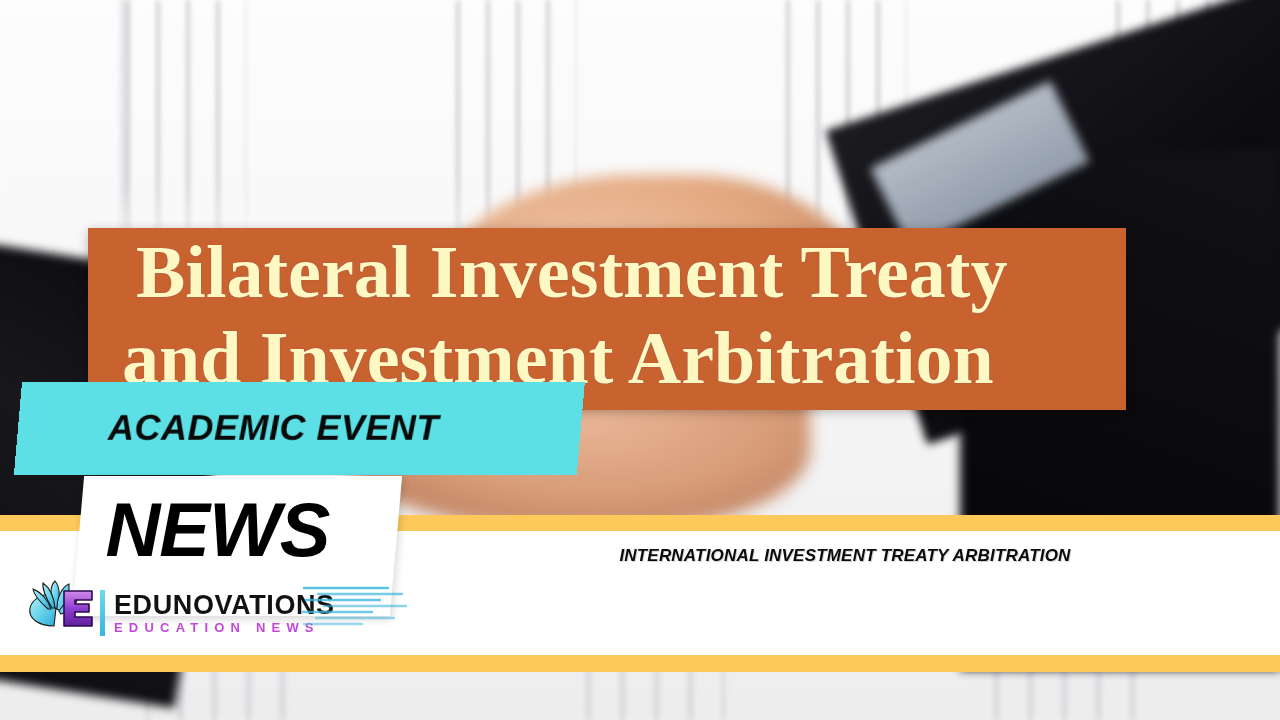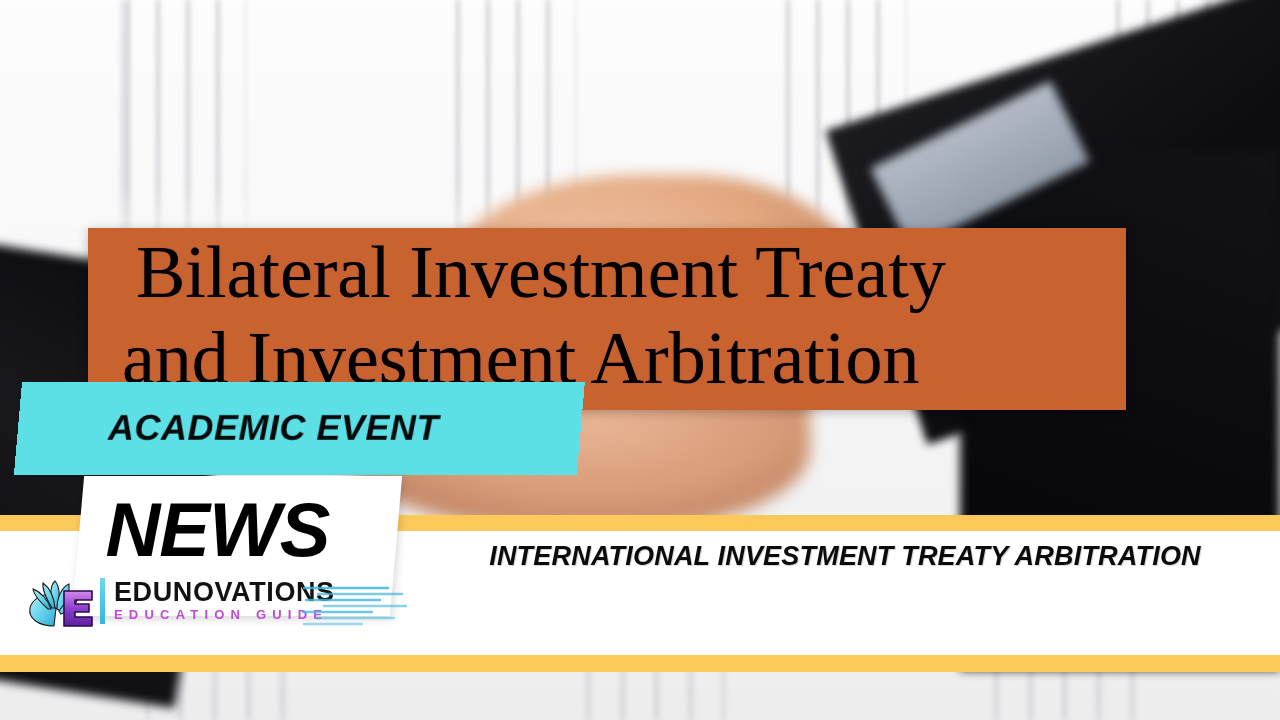--- a/index.html
+++ b/index.html
@@ -106,23 +106,23 @@
     left:88px; top:228px; width:1038px; height:182px;
     background:#c8632f;
     box-shadow:0 2px 10px rgba(0,0,0,.25);
     overflow:hidden;
     filter:blur(0.6px);
   }
   .orange-banner .ob-text {
     position:absolute;
     left:48px; top:-6px;
     width:1040px;
-    color:#000000;
+    color:#fef9c3;
     font-family:"Liberation Serif", serif;
-    font-weight:400;
+    font-weight:700;
     font-size:74px;
     line-height:100px;
     letter-spacing:0px;
     white-space:nowrap;
     text-shadow:0 0 1px rgba(80,20,150,.55);
   }
   .orange-banner .ob-text.l2 { top:80px; left:34px; }
 
   
   .badge-academic {
@@ -192,36 +192,36 @@
     left:0; top:655px; width:1280px; height:17px;
     background:#fdc95b;
   }
 
   
   .headline {
     position:absolute;
     left:430px; top:536px;
     width:830px;
     text-align:center;
-    font-size:27px;
+    font-size:17px;
     font-weight:700;
     font-style:italic;
     line-height:40px;
     color:#0b0b0b;
     letter-spacing:0.2px;
     text-shadow:1px 1px 0 rgba(170,170,170,.5);
   }
   .headline .hl-line { display:block; }
 
   
   .brand-logo {
     position:absolute;
     left:24px; top:578px;
     height:58px;
-    display:flex; align-items:flex-start;
+    display:flex; align-items:flex-end;
   }
   .brand-mark {
     position:relative;
     width:74px; height:58px;
     flex:0 0 auto;
   }
   .brand-mark svg { display:block; }
   .brand-divider {
     width:5px; height:46px;
     background:linear-gradient(180deg,#6fd8ee,#35b6dd);
@@ -319,21 +319,21 @@
         <g>
           <path d="M40 13 L68 13 L68 22 L51 22 L51 26 L65 26 L65 34 L51 34 L51 39 L68 39 L68 48 L40 48 Z" fill="url(#eGrad)" stroke="#2b0b4e" stroke-width="1.6" stroke-linejoin="round"></path>
         </g>
       </svg>
     </div>
 
     <div class="brand-divider"></div>
 
     <div class="brand-text">
       <div class="brand-name">EDUNOVATIONS</div>
-      <div class="brand-tag">EDUCATION GUIDE</div>
+      <div class="brand-tag">EDUCATION NEWS</div>
     </div>
   </div>
 
   <div class="brand-streaks">
     <svg width="108" height="54" viewBox="0 0 108 54" aria-hidden="true">
       <g stroke="#3fb6dd" stroke-width="2.4" stroke-linecap="round">
         <line x1="2" y1="8" x2="86" y2="8" opacity=".85"></line>
         <line x1="16" y1="14" x2="100" y2="14" opacity=".7"></line>
         <line x1="4" y1="20" x2="78" y2="20" opacity=".8"></line>
         <line x1="22" y1="26" x2="104" y2="26" opacity=".6"></line>

